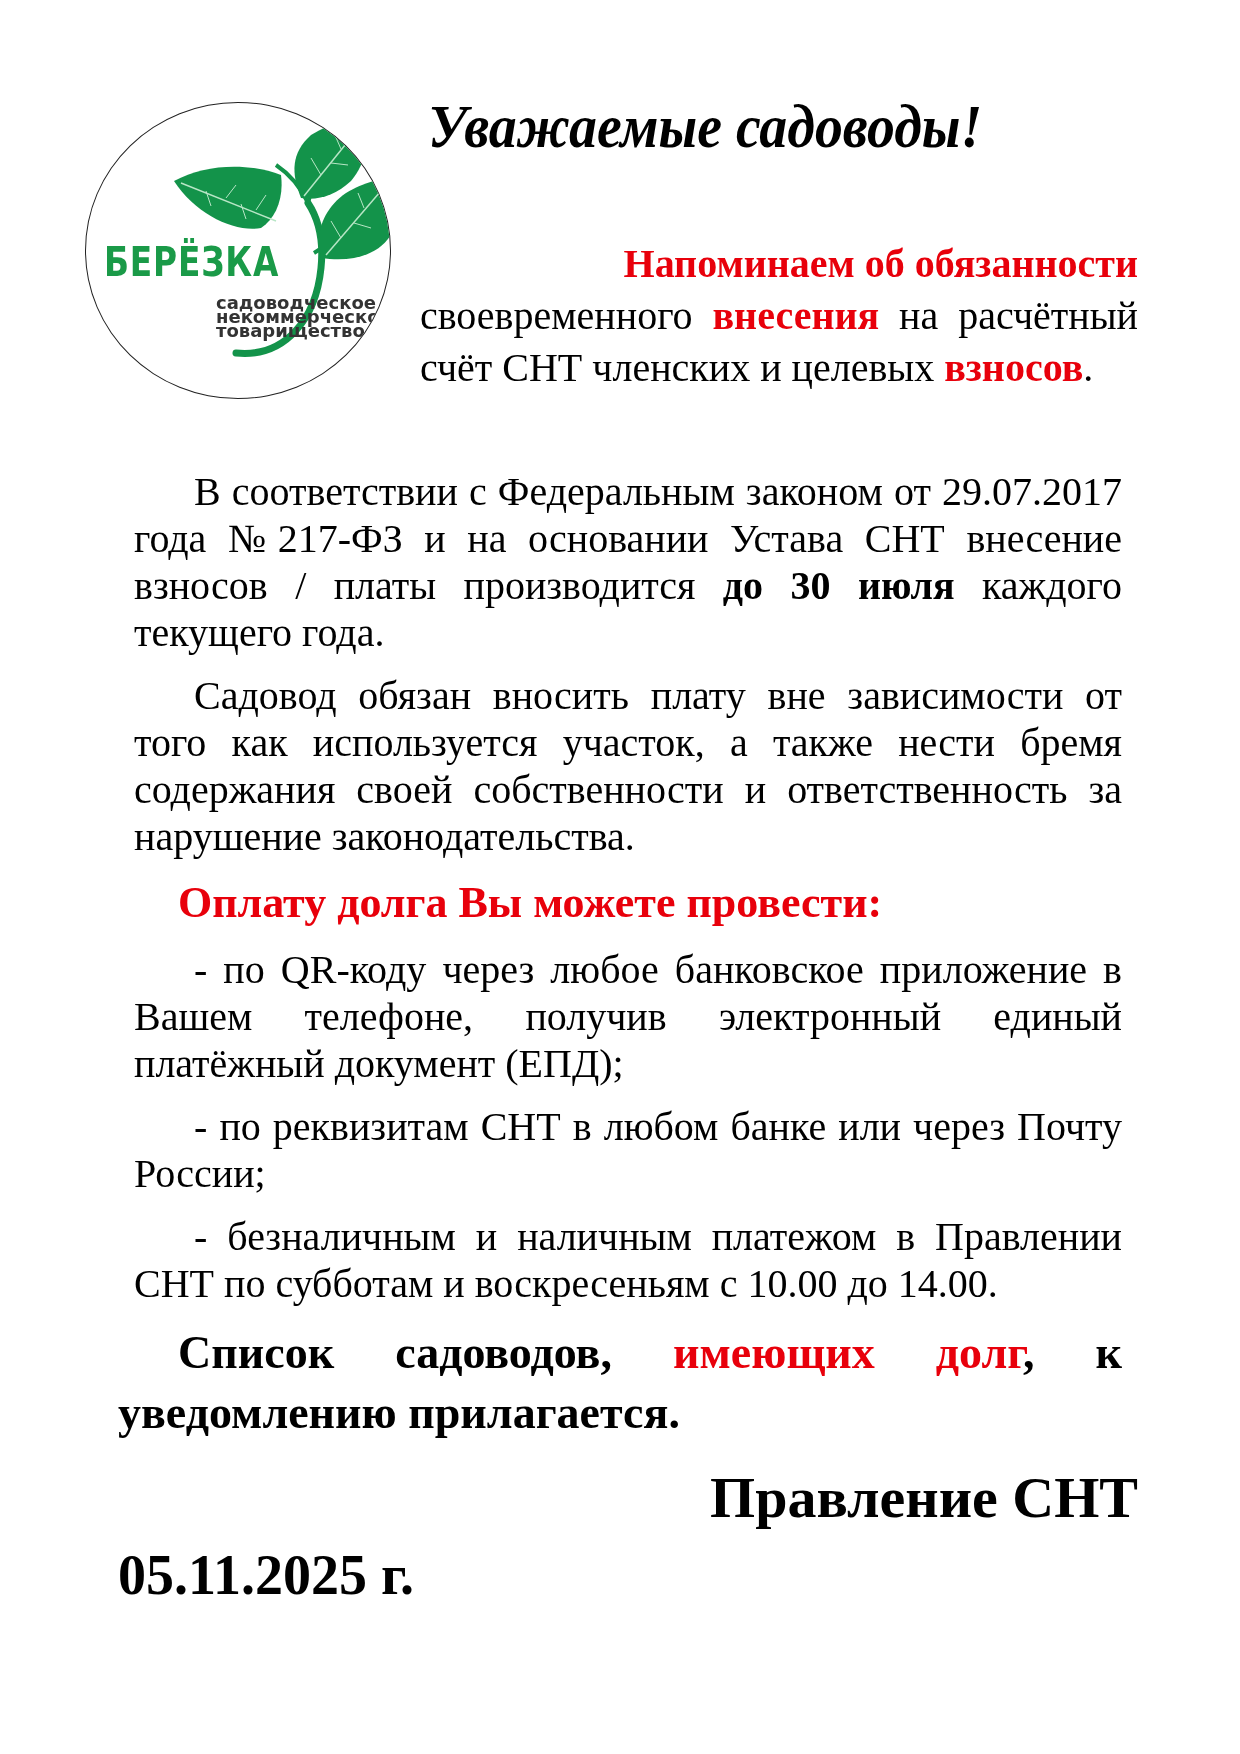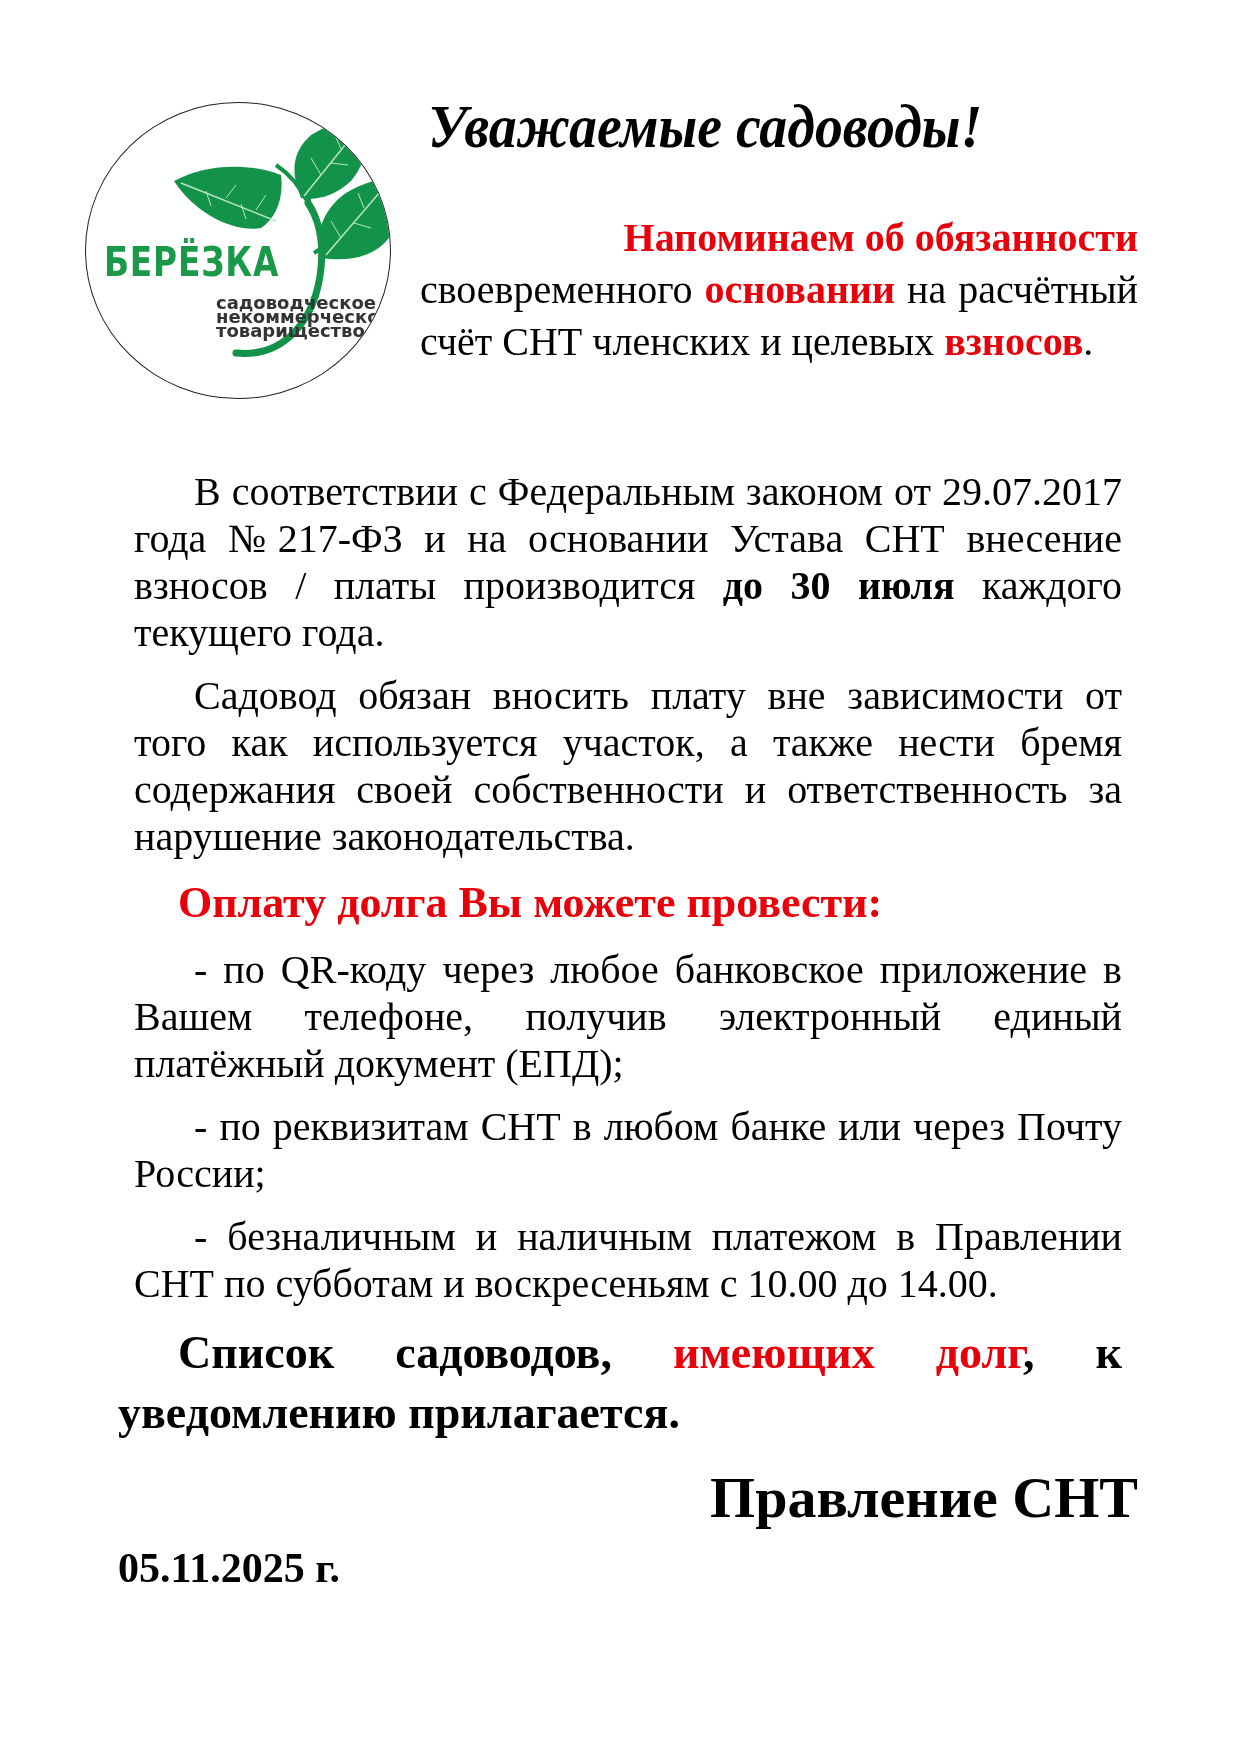--- a/index.html
+++ b/index.html
@@ -74,21 +74,21 @@
       line-height: 1;
       white-space: nowrap;
       transform: scaleX(0.9);
       transform-origin: left top;
     }
 
     
     .intro {
       position: absolute;
       left: 420px;
-      top: 212px;
+      top: 238px;
       width: 718px;
       font-size: 40px;
       line-height: 52px;
       text-align: justify;
     }
     .intro .lead {
       color: #e8000b;
       font-weight: bold;
       text-align: right;
       display: block;
@@ -126,21 +126,21 @@
       line-height: 60px;
       text-align: justify;
       text-indent: 60px;
       margin: 8px 16px 0 0;
     }
     .footer-date {
       position: absolute;
       left: 118px;
       top: 1547px;
       font-weight: bold;
-      font-size: 42px;
+      font-size: 56px;
       line-height: 1;
       white-space: nowrap;
     }
     .footer-sign {
       position: absolute;
       right: 102px;
       top: 1469px;
       font-weight: bold;
       font-size: 58px;
       line-height: 1;
@@ -177,21 +177,21 @@
       <div>садоводческое</div>
       <div>некоммерческое</div>
       <div>товарищество</div>
     </div>
   </div>
 
   <div class="title">Уважаемые садоводы!</div>
 
   <div class="intro">
     <span class="lead">Напоминаем об обязанности</span>
-    <span>своевременного </span><span class="red-b">основании</span><span> на расчётный счёт СНТ членских и целевых </span><span class="red-b">взносов</span><span>.</span>
+    <span>своевременного </span><span class="red-b">внесения</span><span> на расчётный счёт СНТ членских и целевых </span><span class="red-b">взносов</span><span>.</span>
   </div>
 
   <div class="body-text">
     <p class="para"><span>В соответствии с Федеральным законом от 29.07.2017 года №217-ФЗ и на основании Устава СНТ внесение взносов / платы производится </span><span class="b">до 30 июля</span><span> каждого текущего года.</span></p>
 
     <p class="para">Садовод обязан вносить плату вне зависимости от того как используется участок, а также нести бремя содержания своей собственности и ответственность за нарушение законодательства.</p>
 
     <p class="heading-red">Оплату долга Вы можете провести:</p>
 
     <p class="para">- по QR-коду через любое банковское приложение в Вашем телефоне, получив электронный единый платёжный документ (ЕПД);</p>

